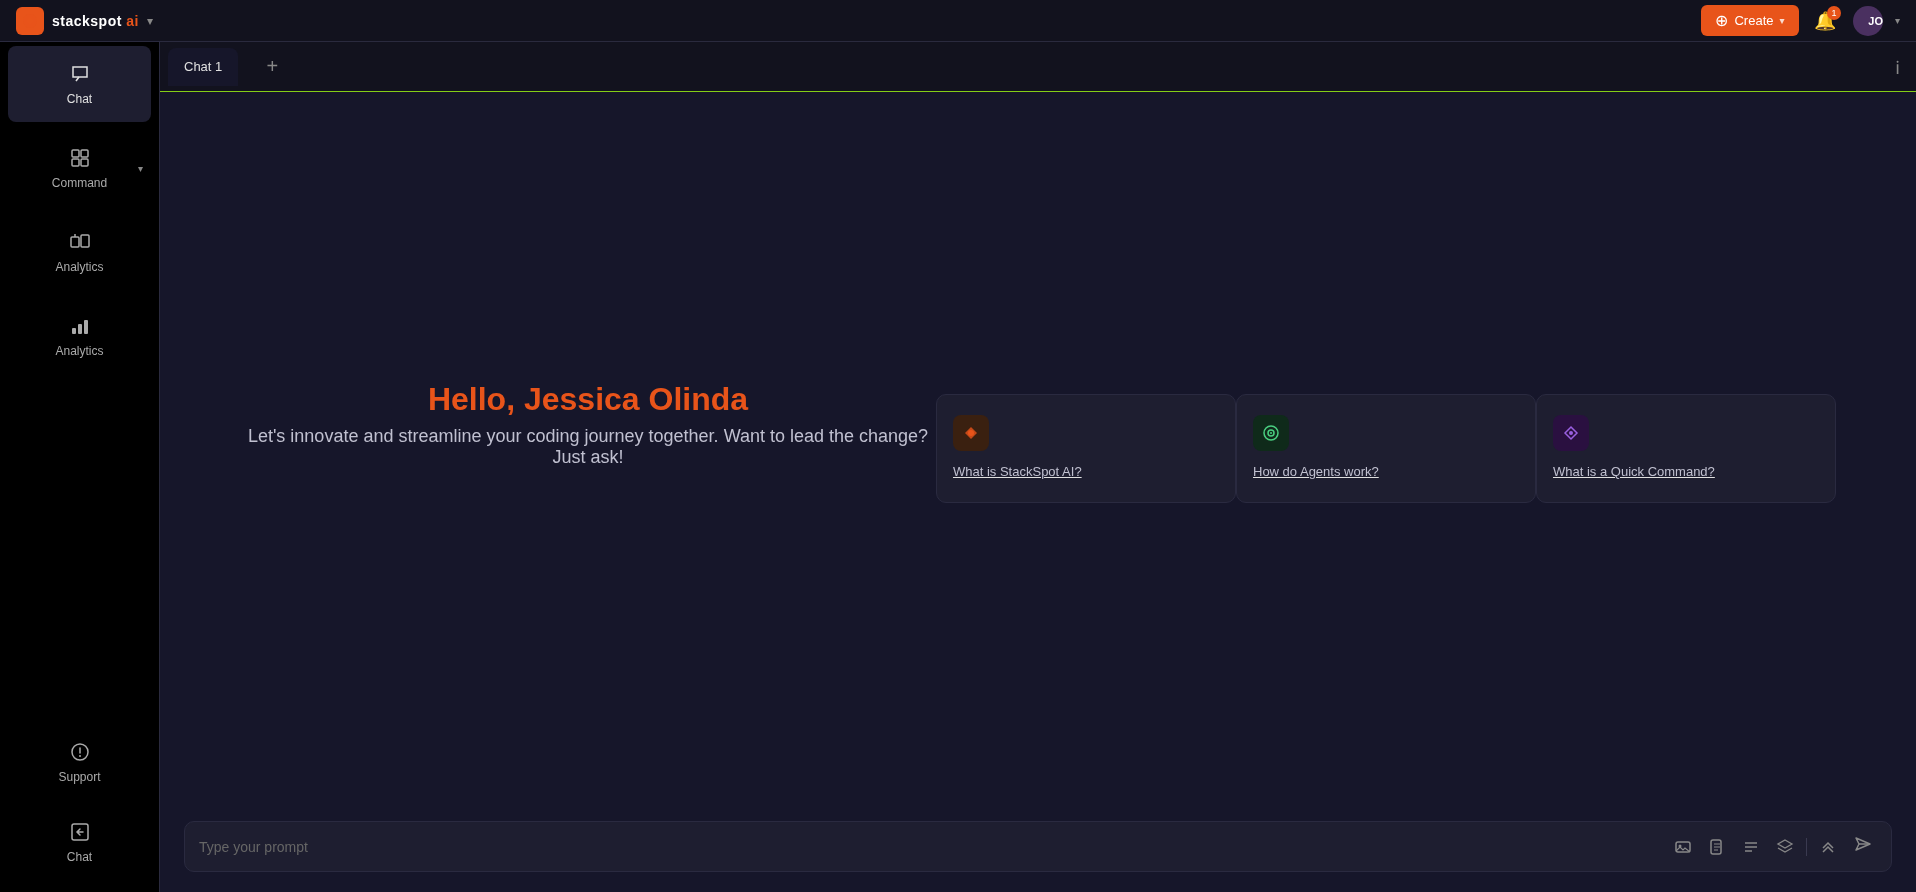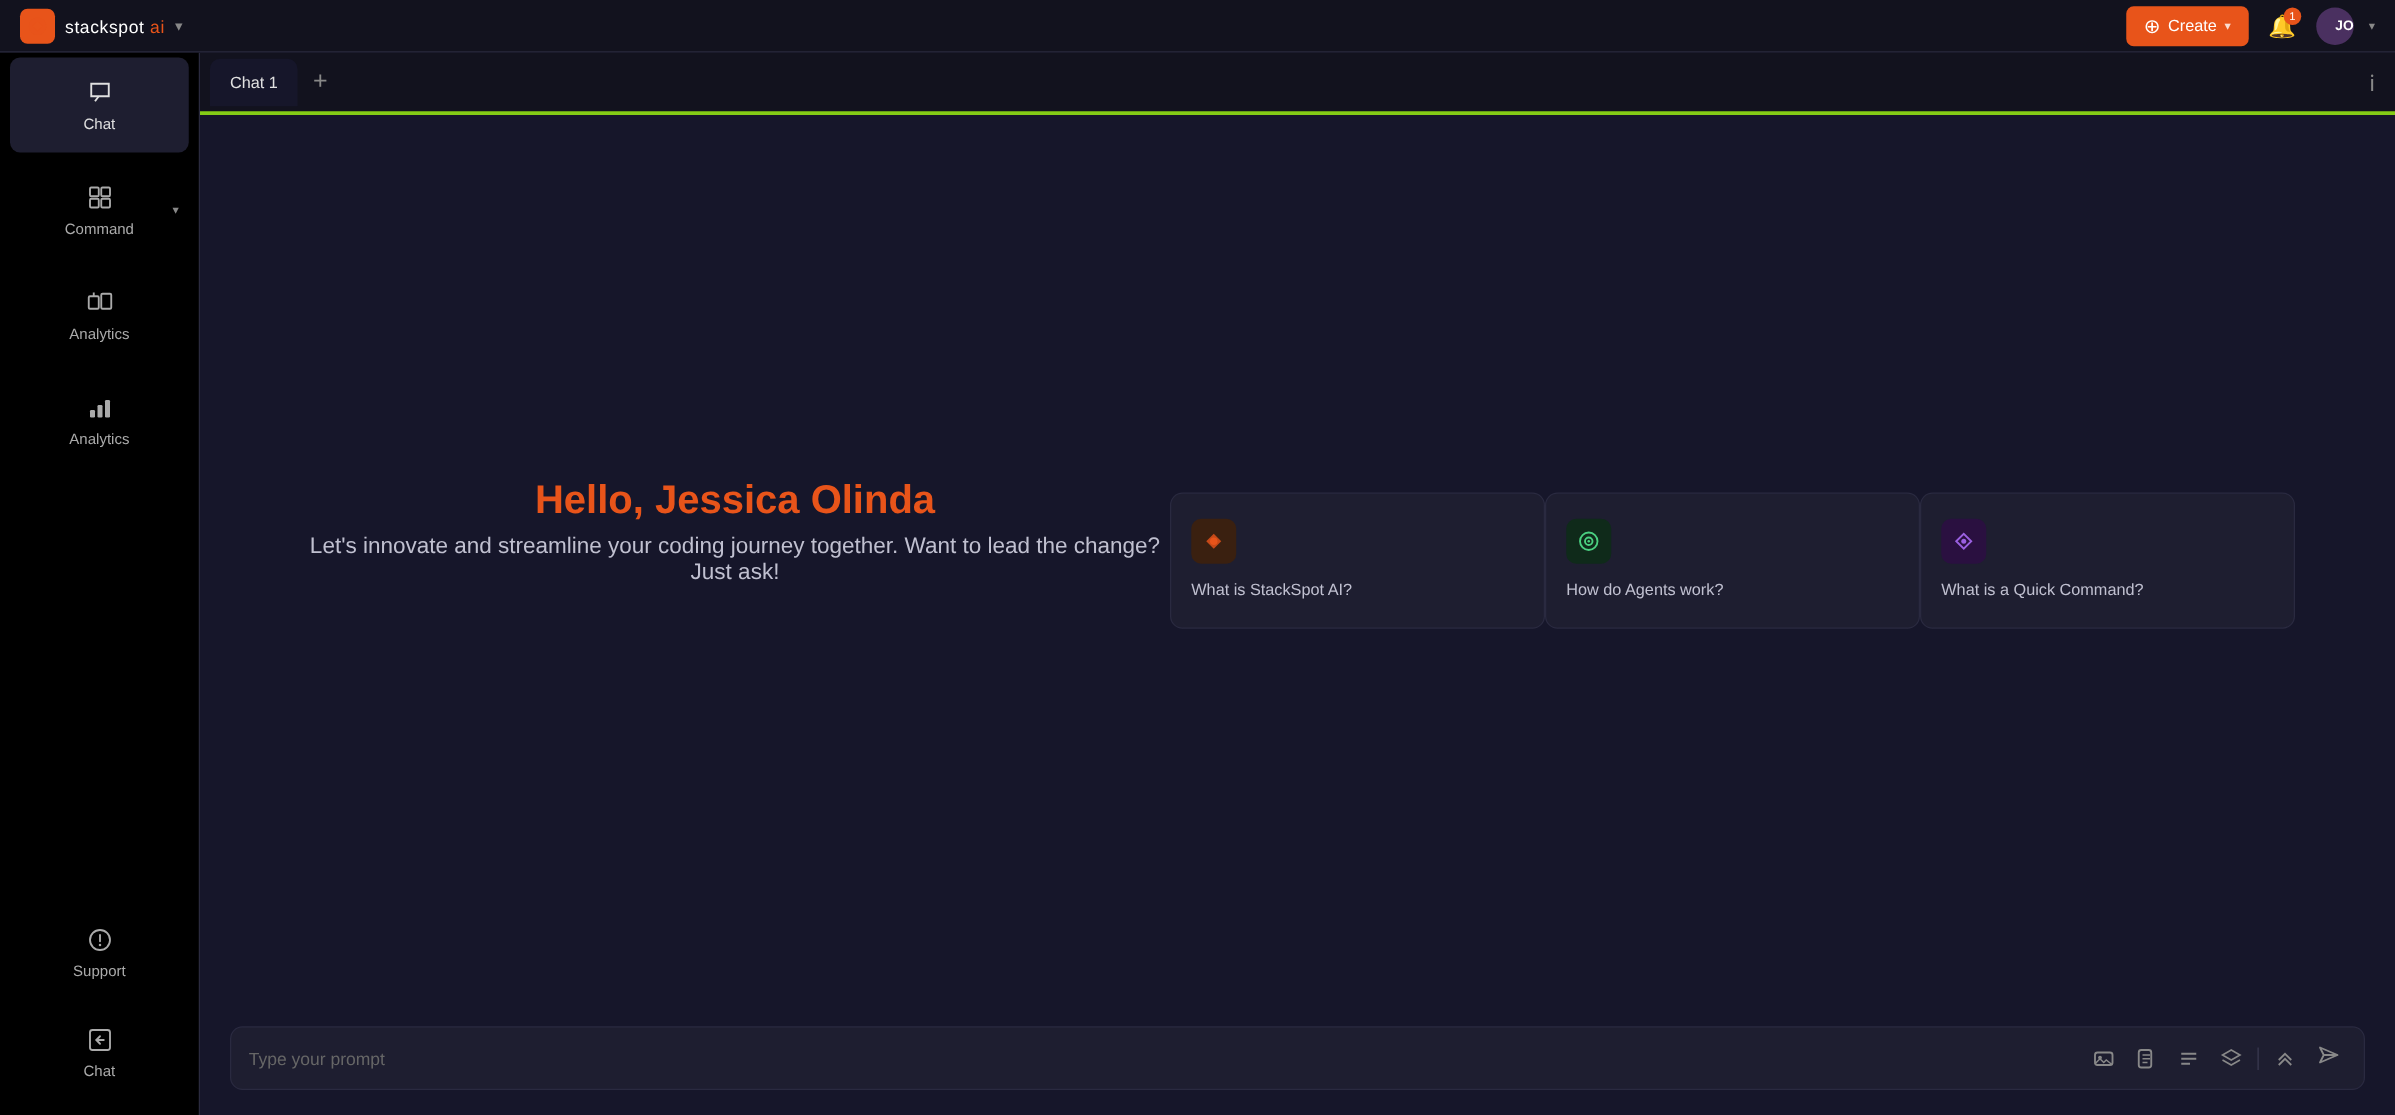--- a/index.html
+++ b/index.html
@@ -37,21 +37,21 @@
       border-radius: 6px;
       display: flex;
       align-items: center;
       justify-content: center;
       font-size: 13px;
       font-weight: bold;
       color: white;
     }
     .logo-text {
       font-size: 14px;
-      font-weight: 400;
+      font-weight: 700;
       color: #ffffff;
       letter-spacing: 0.5px;
     }
     .logo-ai {
       color: #e8541a;
     }
     .topbar-chevron {
       color: #888;
       font-size: 12px;
       cursor: pointer;
@@ -202,22 +202,22 @@
       overflow: hidden;
     }
 
     
     .chat-tabs {
       height: 50px;
       background: #12121e;
       display: flex;
       align-items: center;
       padding: 0 8px;
-      border-bottom: 3px solid #84cc16;
-      gap: 4px;
+      border-bottom: 1px solid #84cc16;
+      gap: 20px;
       flex-shrink: 0;
     }
     .chat-tab {
       display: flex;
       align-items: center;
       gap: 6px;
       padding: 8px 16px;
       background: #1e1e30;
       border-radius: 8px 8px 0 0;
       cursor: pointer;
@@ -274,20 +274,21 @@
       color: #c0c0d0;
       font-weight: 300;
     }
 
     
     .suggestion-cards {
       display: flex;
       width: 100%;
       max-width: 900px;
       justify-content: flex-end;
+      text-decoration: underline;
     }
     .suggestion-card {
       flex: 1;
       background: #1e1e30;
       border: 1px solid #2a2a40;
       border-radius: 10px;
       padding: 20px 16px;
       cursor: pointer;
       transition: background 0.15s;
       min-width: 0;

